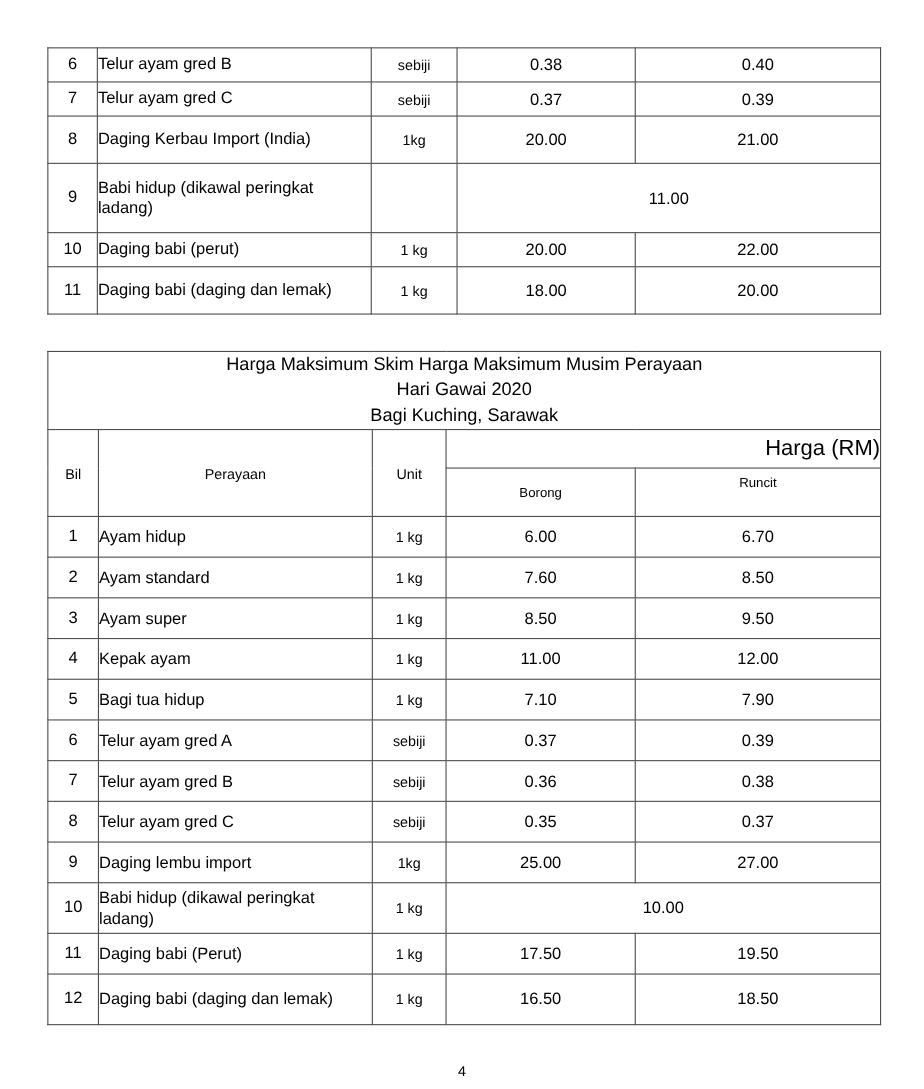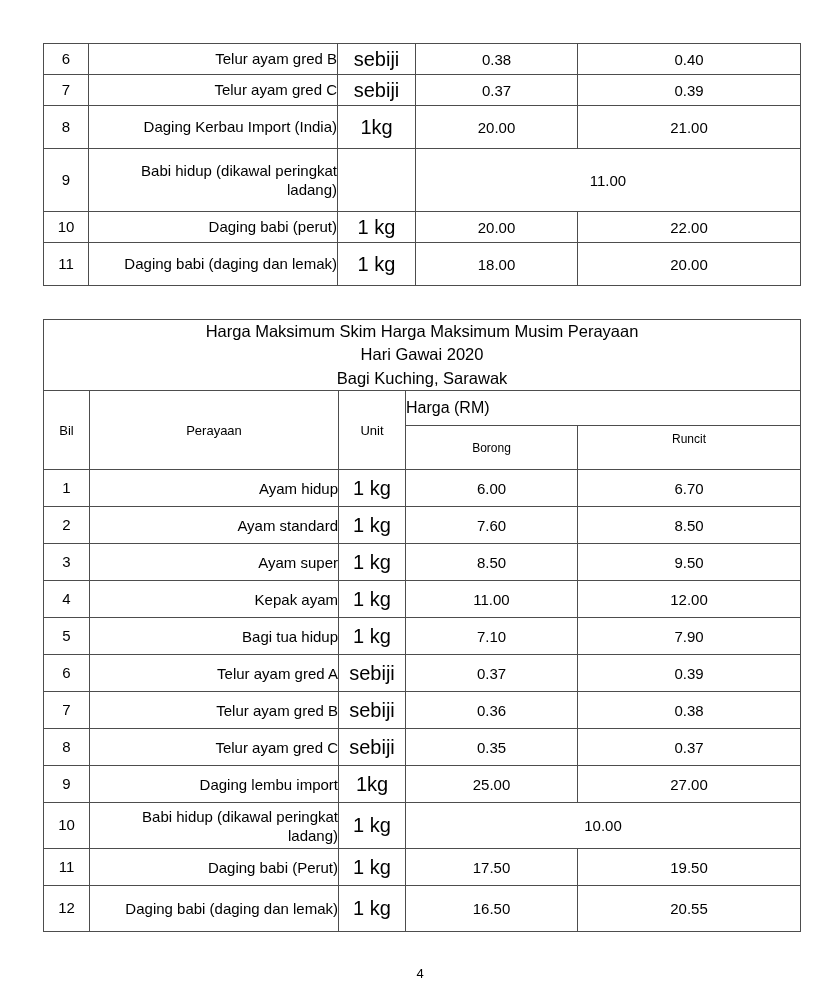--- a/index.html
+++ b/index.html
@@ -44,28 +44,28 @@
   .col-unit   { width: 66px; }
   .col-borong { width: 173px; }
   .col-runcit { width: 223px; }
 
   .cell-bil {
     text-align: center;
     font-size: 15px;
     line-height: 1.25;
   }
   .cell-item {
-    text-align: right;
+    text-align: left;
     font-size: 15px;
     line-height: 1.28;
     padding: 3px 0 3px 9px;
   }
   .cell-unit {
     text-align: center;
-    font-size: 20px;
+    font-size: 13px;
   }
   .cell-borong {
     text-align: center;
     font-size: 15px;
   }
   .cell-runcit {
     text-align: center;
     font-size: 15px;
     vertical-align: top;
     padding-top: 4px;
@@ -114,23 +114,23 @@
     padding: 8px 4px 10px 4px;
   }
   .title-line { display: block; }
 
   .head-cell {
     text-align: center;
     font-weight: bold;
     font-size: 13px;
   }
   .head-harga {
-    text-align: left;
+    text-align: right;
     font-weight: bold;
-    font-size: 16px;
+    font-size: 20px;
     height: 34px;
   }
   .head-sub {
     text-align: center;
     font-weight: bold;
     font-size: 12px;
     height: 37px;
   }
   .head-sub.runcit-sub {
     vertical-align: top;
@@ -310,20 +310,20 @@
           <td class="cell-item">Daging babi (Perut)</td>
           <td class="cell-unit">1 kg</td>
           <td class="cell-borong">17.50</td>
           <td class="cell-runcit">19.50</td>
         </tr>
         <tr class="two-line">
           <td class="cell-bil">12</td>
           <td class="cell-item">Daging babi (daging dan lemak)</td>
           <td class="cell-unit">1 kg</td>
           <td class="cell-borong">16.50</td>
-          <td class="cell-runcit">20.55</td>
+          <td class="cell-runcit">18.50</td>
         </tr>
       </tbody>
   </table>
 
   <div class="page-number">4</div>
 
 </div>
 
 </body></html>

